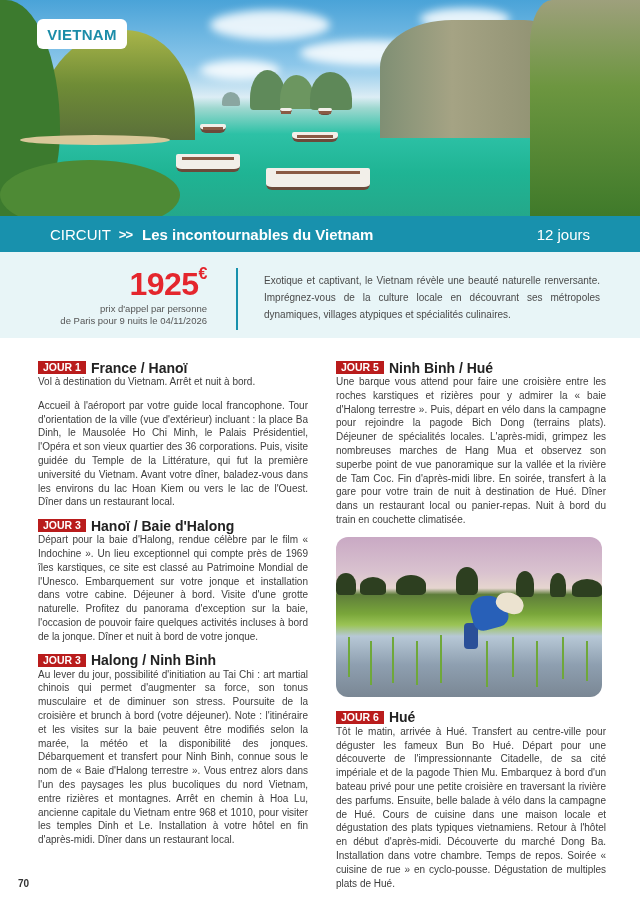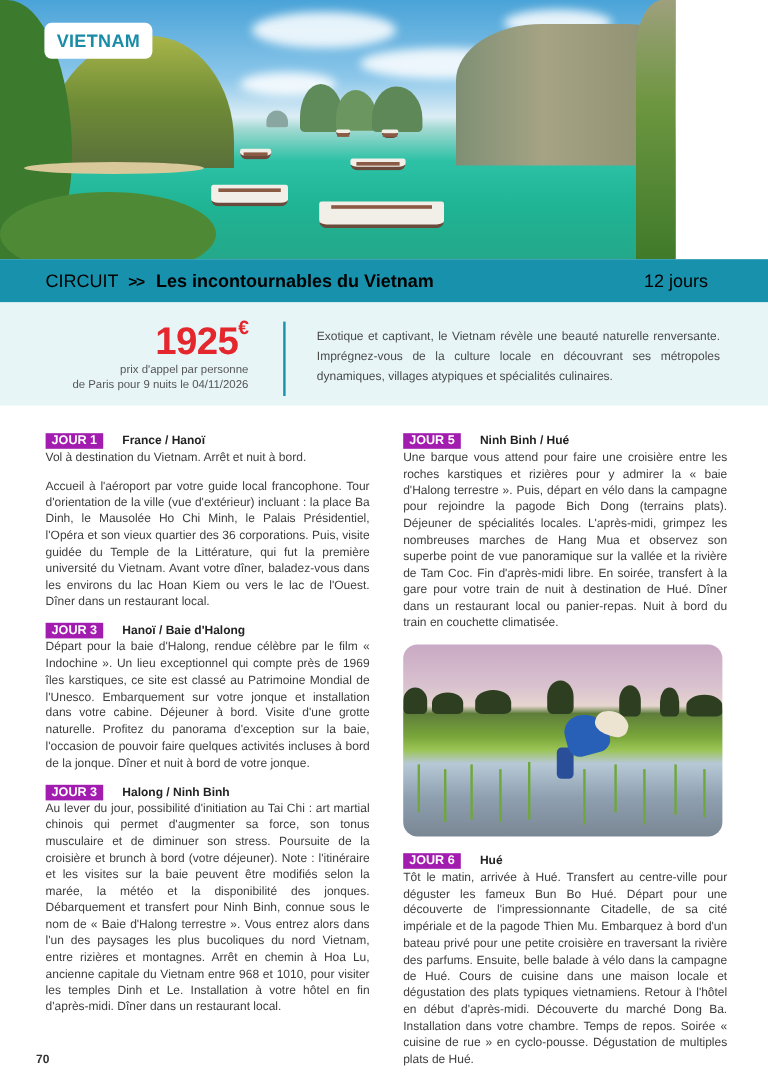--- a/index.html
+++ b/index.html
@@ -1,68 +1,68 @@
 <!DOCTYPE html>
 <html><head>
 <meta charset="utf-8">
 <style>
   * { box-sizing: border-box; margin: 0; padding: 0; }
   html, body { width: 640px; height: 908px; background: #ffffff; overflow: hidden; }
   body { font-family: "Liberation Sans", sans-serif; color: #3a3a3a; position: relative; }
 
   
-  .hero { position: absolute; left: 0; top: 0; width: 563px; height: 216px; overflow: hidden;
+  .hero { position: absolute; left: 0; top: 0; width: 640px; height: 216px; overflow: hidden;
     background: linear-gradient(180deg, #4aa3d8 0%, #8cc7ea 30%, #dcedf5 45%, #9fd8d0 50%, #2dc1a6 62%, #1fb494 80%, #24a88a 100%); }
   .hero .sky-cloud { position: absolute; border-radius: 50%; background: rgba(255,255,255,0.85); filter: blur(4px); }
   .hero .karst { position: absolute; border-radius: 48% 52% 10% 10% / 70% 70% 10% 10%; }
   .hero .boat { position: absolute; background: #f2efe9; border-radius: 2px 2px 6px 6px; border-bottom: 3px solid #6a4a3a; }
   .hero .boat::after { content: ""; position: absolute; left: 10%; right: 10%; top: 3px; height: 3px; background: #8a5a44; }
   .hero .foliage { position: absolute; border-radius: 50%; }
 
   .country-badge { position: absolute; left: 37px; top: 19px; width: 90px; height: 30px; background: #ffffff;
     border-radius: 6px; display: flex; align-items: center; justify-content: center; }
   .country-badge span { font-weight: 700; font-size: 15px; color: #1b8ca8; letter-spacing: 0.3px; }
 
   
   .title-bar { position: absolute; left: 0; top: 216px; width: 640px; height: 36px; background: #1891ad;
-    display: flex; align-items: center; color: #000000; }
+    display: flex; align-items: center; color: #ffffff; padding-left: 12px; }
   .title-bar .circuit { margin-left: 38px; font-size: 15px; font-weight: 400; }
   .title-bar .sep { margin-left: 8px; font-size: 13px; font-weight: 700; letter-spacing: -1px; }
   .title-bar .name { margin-left: 10px; font-size: 15px; font-weight: 700; }
   .title-bar .duration { position: absolute; right: 50px; font-size: 15px; }
 
   
   .intro { position: absolute; left: 0; top: 252px; width: 640px; height: 86px; background: #e8f5f7; }
   .price-block { position: absolute; left: 0; width: 207px; top: 0; text-align: right; }
   .price { position: absolute; right: 0; top: 16px; font-size: 32px; font-weight: 700; color: #e4262d; letter-spacing: -0.5px; line-height: 1; }
   .price sup { font-size: 16px; vertical-align: top; position: relative; top: -2px; }
   .price-note { position: absolute; right: 0; top: 51px; font-size: 9.5px; line-height: 12px; color: #555; white-space: nowrap; }
   .intro-divider { position: absolute; left: 236px; top: 16px; width: 2px; height: 62px; background: #1891ad; }
   .intro-text { position: absolute; left: 264px; top: 20px; width: 336px; font-size: 10px; line-height: 17px; color: #4a4a4a; text-align: justify; }
 
   
   .col { position: absolute; top: 361px; width: 270px; }
   .col.left { left: 38px; }
   .col.right { left: 336px; }
   .day { margin-bottom: 10px; }
   .day-head { display: flex; align-items: center; height: 13px; margin-bottom: 1px; }
-  .day-badge { background: #a21caf; color: #fff; font-weight: 700; font-size: 10.5px; padding: 0 5px; height: 13px; line-height: 13px; }
-  .day-place { margin-left: 16px; font-weight: 700; font-size: 10px; color: #222; }
+  .day-badge { background: #b91c1c; color: #fff; font-weight: 700; font-size: 10.5px; padding: 0 5px; height: 13px; line-height: 13px; }
+  .day-place { margin-left: 5px; font-weight: 700; font-size: 14px; color: #222; }
   .day-text { font-size: 10px; line-height: 13.8px; color: #3d3d3d; text-align: justify; }
 
   
   .photo { position: relative; width: 266px; height: 160px; border-radius: 12px; overflow: hidden; margin: 10px 0 14px 0;
     background: linear-gradient(180deg, #c9a9c4 0%, #d9c2cf 22%, #e6d5cf 32%, #5e7d3a 36%, #79a63a 48%, #9bc455 55%, #b7c8d6 62%, #8e9fb0 80%, #7a8794 100%); }
   .photo .tree { position: absolute; background: #2d3f20; border-radius: 50% 50% 20% 20%; }
   .photo .sprout { position: absolute; width: 2px; background: #6fa83a; }
   .photo .farmer-body { position: absolute; left: 135px; top: 58px; width: 36px; height: 34px; background: #2860b8; border-radius: 40% 60% 30% 30%; transform: rotate(-15deg); }
   .photo .farmer-hat { position: absolute; left: 160px; top: 56px; width: 28px; height: 20px; background: #ece3d0; border-radius: 50% 50% 40% 40%; transform: rotate(20deg); }
   .photo .farmer-leg { position: absolute; left: 128px; top: 86px; width: 14px; height: 26px; background: #2a4f98; border-radius: 4px; }
 
-  .page-num { position: absolute; left: 30px; top: 878px; font-size: 10px; font-weight: 700; color: #333; }
+  .page-num { position: absolute; left: 18px; top: 878px; font-size: 10px; font-weight: 700; color: #333; }
 </style>
 </head>
 <body>
 
 <div class="hero">
 
   <div class="sky-cloud" style="left:210px;top:10px;width:120px;height:30px;"></div>
   <div class="sky-cloud" style="left:300px;top:40px;width:140px;height:26px;"></div>
   <div class="sky-cloud" style="left:420px;top:8px;width:90px;height:22px;"></div>
   <div class="sky-cloud" style="left:200px;top:60px;width:80px;height:20px;"></div>

